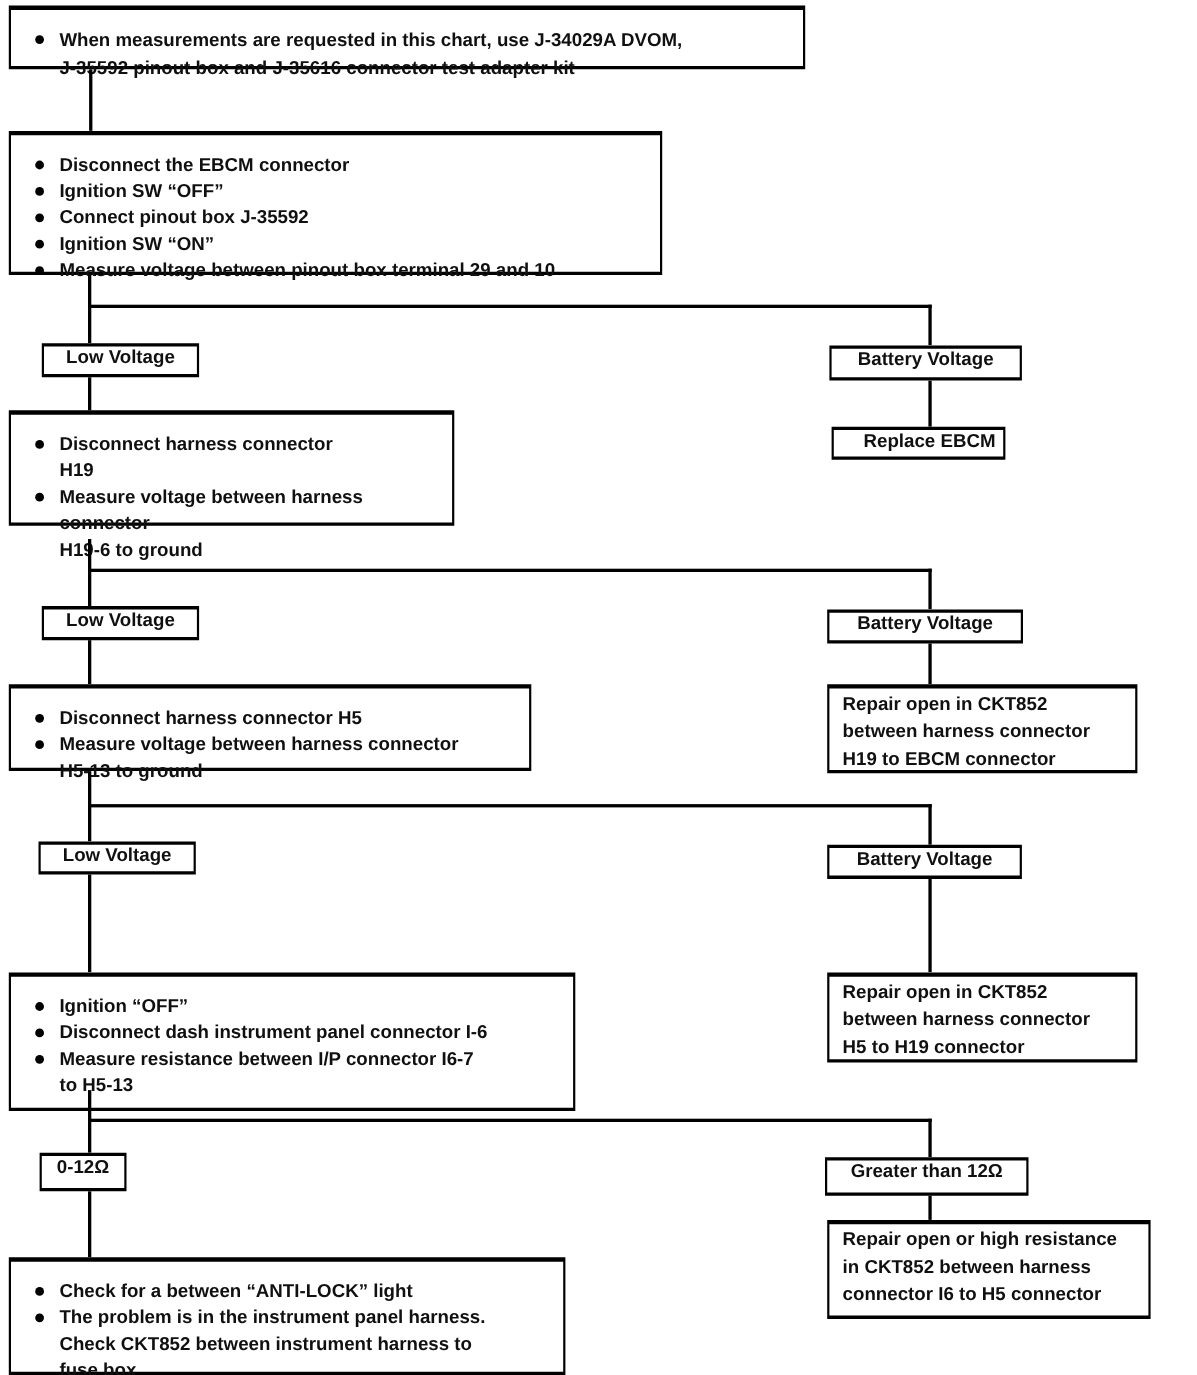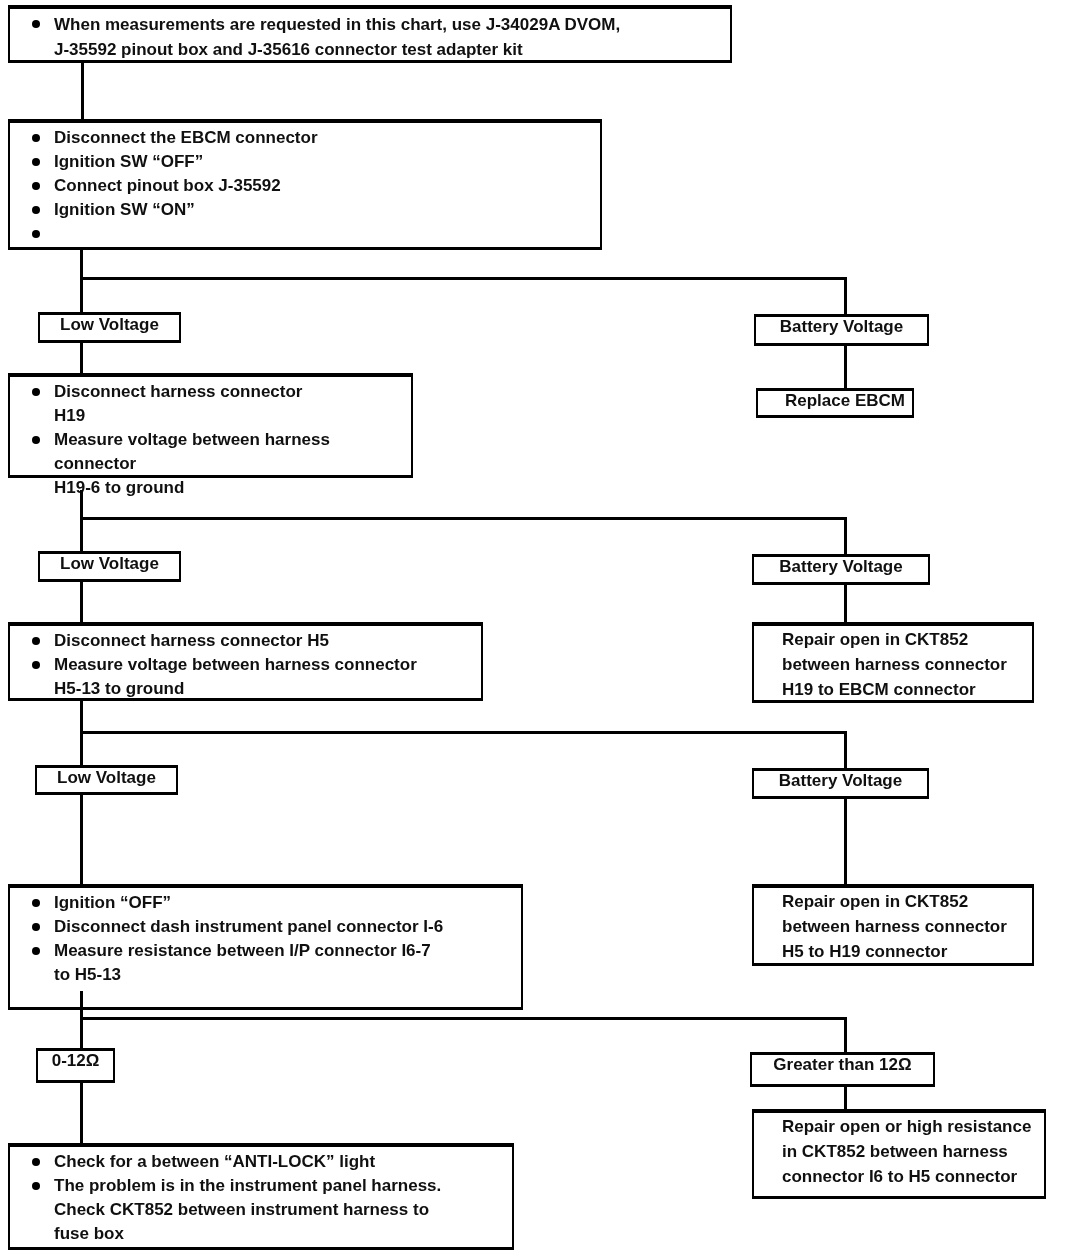--- a/index.html
+++ b/index.html
@@ -9,27 +9,27 @@
   }
   .node{
     position:absolute;box-sizing:border-box;background:#ffffff;
     border:solid #000000;border-width:4px 2px 3px 2px;
   }
   .label{
     border-width:3px 2px 3px 2px;
     display:flex;justify-content:center;
     font-size:17px;font-weight:bold;white-space:nowrap;
   }
-  .steps{padding-top:3px;}
+  .steps{padding-top:15px;}
   .brow{display:flex;align-items:flex-start;}
   .dot{flex:none;width:8px;height:8px;border-radius:50%;background:#000;margin:8px 14px 0 22px;}
   .btxt{font-size:17px;font-weight:bold;line-height:24px;white-space:pre-line;}
   .intro .btxt{line-height:25px;}
   .action{padding:1px 10px 0 12px;}
-  .atxt{font-size:17px;font-weight:bold;line-height:25px;white-space:pre-line;margin-left:16px;}
+  .atxt{font-size:17px;font-weight:bold;line-height:25px;white-space:pre-line;}
   .vline{position:absolute;width:3px;background:#000000;}
   .hline{position:absolute;height:3px;background:#000000;}
 </style>
 </head>
 <body>
 
 <div class="canvas">
 
   <div class="node steps intro" style="left:8px;top:5px;width:724px;height:58px;">
     <div class="brow">
@@ -53,20 +53,21 @@
     <div class="brow">
         <span class="dot"></span>
         <span class="btxt">Connect pinout box J-35592</span>
       </div>
     <div class="brow">
         <span class="dot"></span>
         <span class="btxt">Ignition SW “ON”</span>
       </div>
     <div class="brow">
         <span class="dot"></span>
+        <span class="btxt">Measure voltage between pinout box terminal 29 and 10</span>
       </div>
   </div>
 
   <div class="vline" style="left:80px;top:250px;height:62px;"></div>
   <div class="hline" style="left:80px;top:277px;width:767px;"></div>
   <div class="vline" style="left:844px;top:277px;height:37px;"></div>
 
   <div class="node label" style="left:38px;top:312px;width:143px;height:31px;">
     <span>Low Voltage</span>
   </div>

